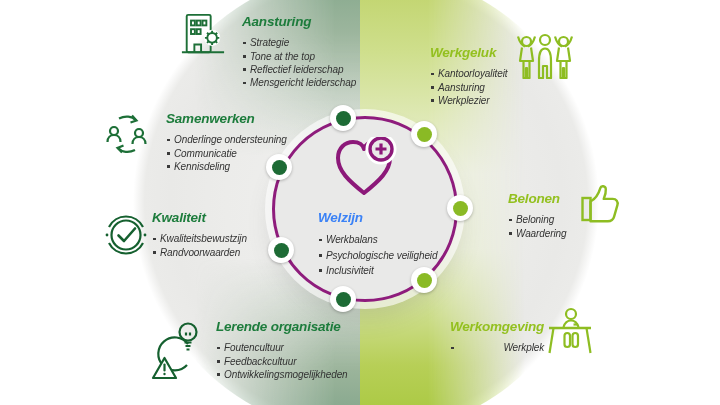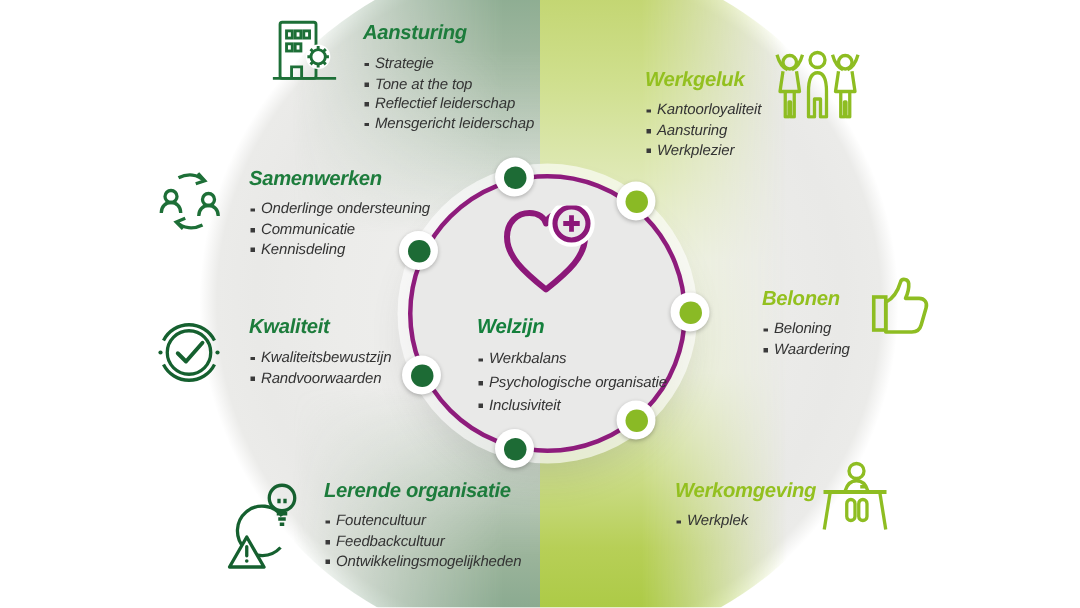--- a/index.html
+++ b/index.html
@@ -25,34 +25,34 @@
   .node{position:absolute;width:26px;height:26px;border-radius:50%;background:#fff;
         box-shadow:0 1px 3px rgba(0,0,0,.25);}
   .node i{position:absolute;inset:5.5px;border-radius:50%;}
   .node.dark i{background:#1d6b35;}
   .node.light i{background:#8aba25;}
   
   .sec{position:absolute;}
   .sec h2{margin:0;font-size:13.5px;line-height:1.05;font-weight:bold;letter-spacing:-.2px;}
   .sec.left h2{color:#1d7c3c;}
   .sec.right h2{color:#93c01f;margin-top:13px;}
-  .sec.center h2{color:#15803d;}
+  .sec.center h2{color:#3b82f6;}
   .list{list-style:none;margin:7px 0 0 0;padding:0;}
   .list li{position:relative;padding-left:8px;font-size:10px;line-height:13.4px;
            letter-spacing:-.1px;color:#333;white-space:nowrap;}
   .list li::before{content:"";position:absolute;left:1px;top:5.4px;width:2.6px;height:2.6px;background:#3a3a3a;}
   .sec.center .list li{line-height:15.4px;}
   .sec.center .list li::before{top:6.4px;}
   #sec-aansturing{left:242px;top:15px;}
   #sec-samenwerken{left:166px;top:112px;}
-  #sec-kwaliteit{left:166px;top:211px;}
+  #sec-kwaliteit{left:152px;top:211px;}
   #sec-lerende{left:216px;top:320px;}
   #sec-werkgeluk{left:430px;top:33px;}
   #sec-belonen{left:508px;top:179px;}
-  #sec-werkomgeving{left:450px;top:307px;}
+  #sec-werkomgeving{left:450px;top:307px;text-align:right;}
   #sec-welzijn{left:318px;top:211px;}
   
   .icon{position:absolute;}
   .icon svg{display:block;}
   #ic-building{left:180px;top:11px;}
   #ic-people{left:104px;top:110px;}
   #ic-quality{left:103px;top:212px;}
   #ic-bulb{left:150px;top:318px;}
   #ic-celebrate{left:515px;top:33px;}
   #ic-thumb{left:580px;top:181px;}
@@ -249,18 +249,18 @@
     <h2>Werkomgeving</h2>
     <ul class="list">
       <li>Werkplek</li>
     </ul>
   </section>
 
   <section class="sec center" id="sec-welzijn">
     <h2>Welzijn</h2>
     <ul class="list">
       <li>Werkbalans</li>
-      <li>Psychologische organisatie</li>
+      <li>Psychologische veiligheid</li>
       <li>Inclusiviteit</li>
     </ul>
   </section>
 
 </div>
 
 </body></html>

